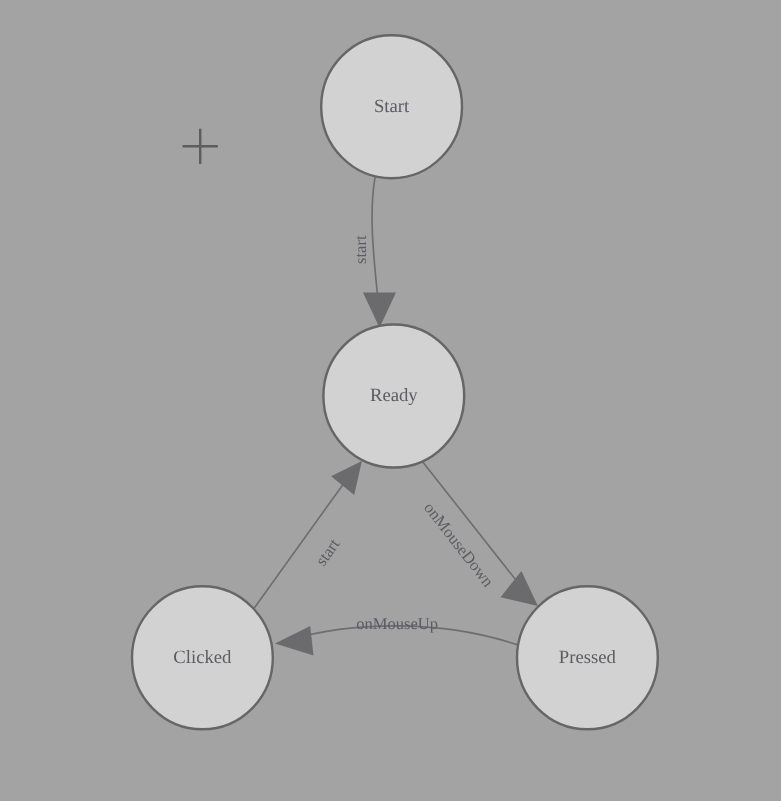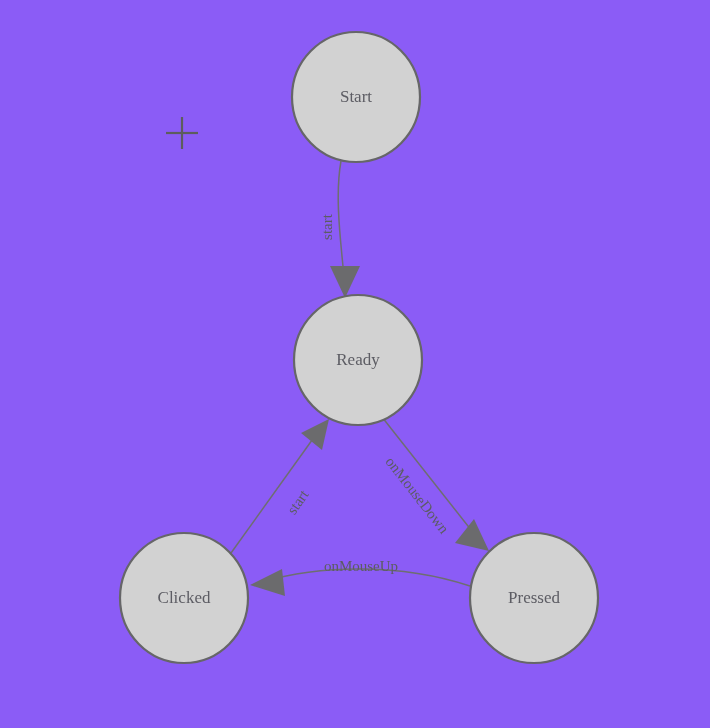--- a/index.html
+++ b/index.html
@@ -7,21 +7,21 @@
     padding: 0;
     background: #ffffff;
   }
   body {
     font-family: "Liberation Serif", "DejaVu Serif", serif;
   }
   #canvas-wrap {
     position: relative;
     width: 710px;
     height: 728px;
-    background: #8b5cf6;
+    background: #a3a3a3;
     overflow: hidden;
   }
   svg#diagram {
     display: block;
     width: 710px;
     height: 728px;
   }
   .node-shape {
     fill: #d2d2d2;
     stroke: #666668;

